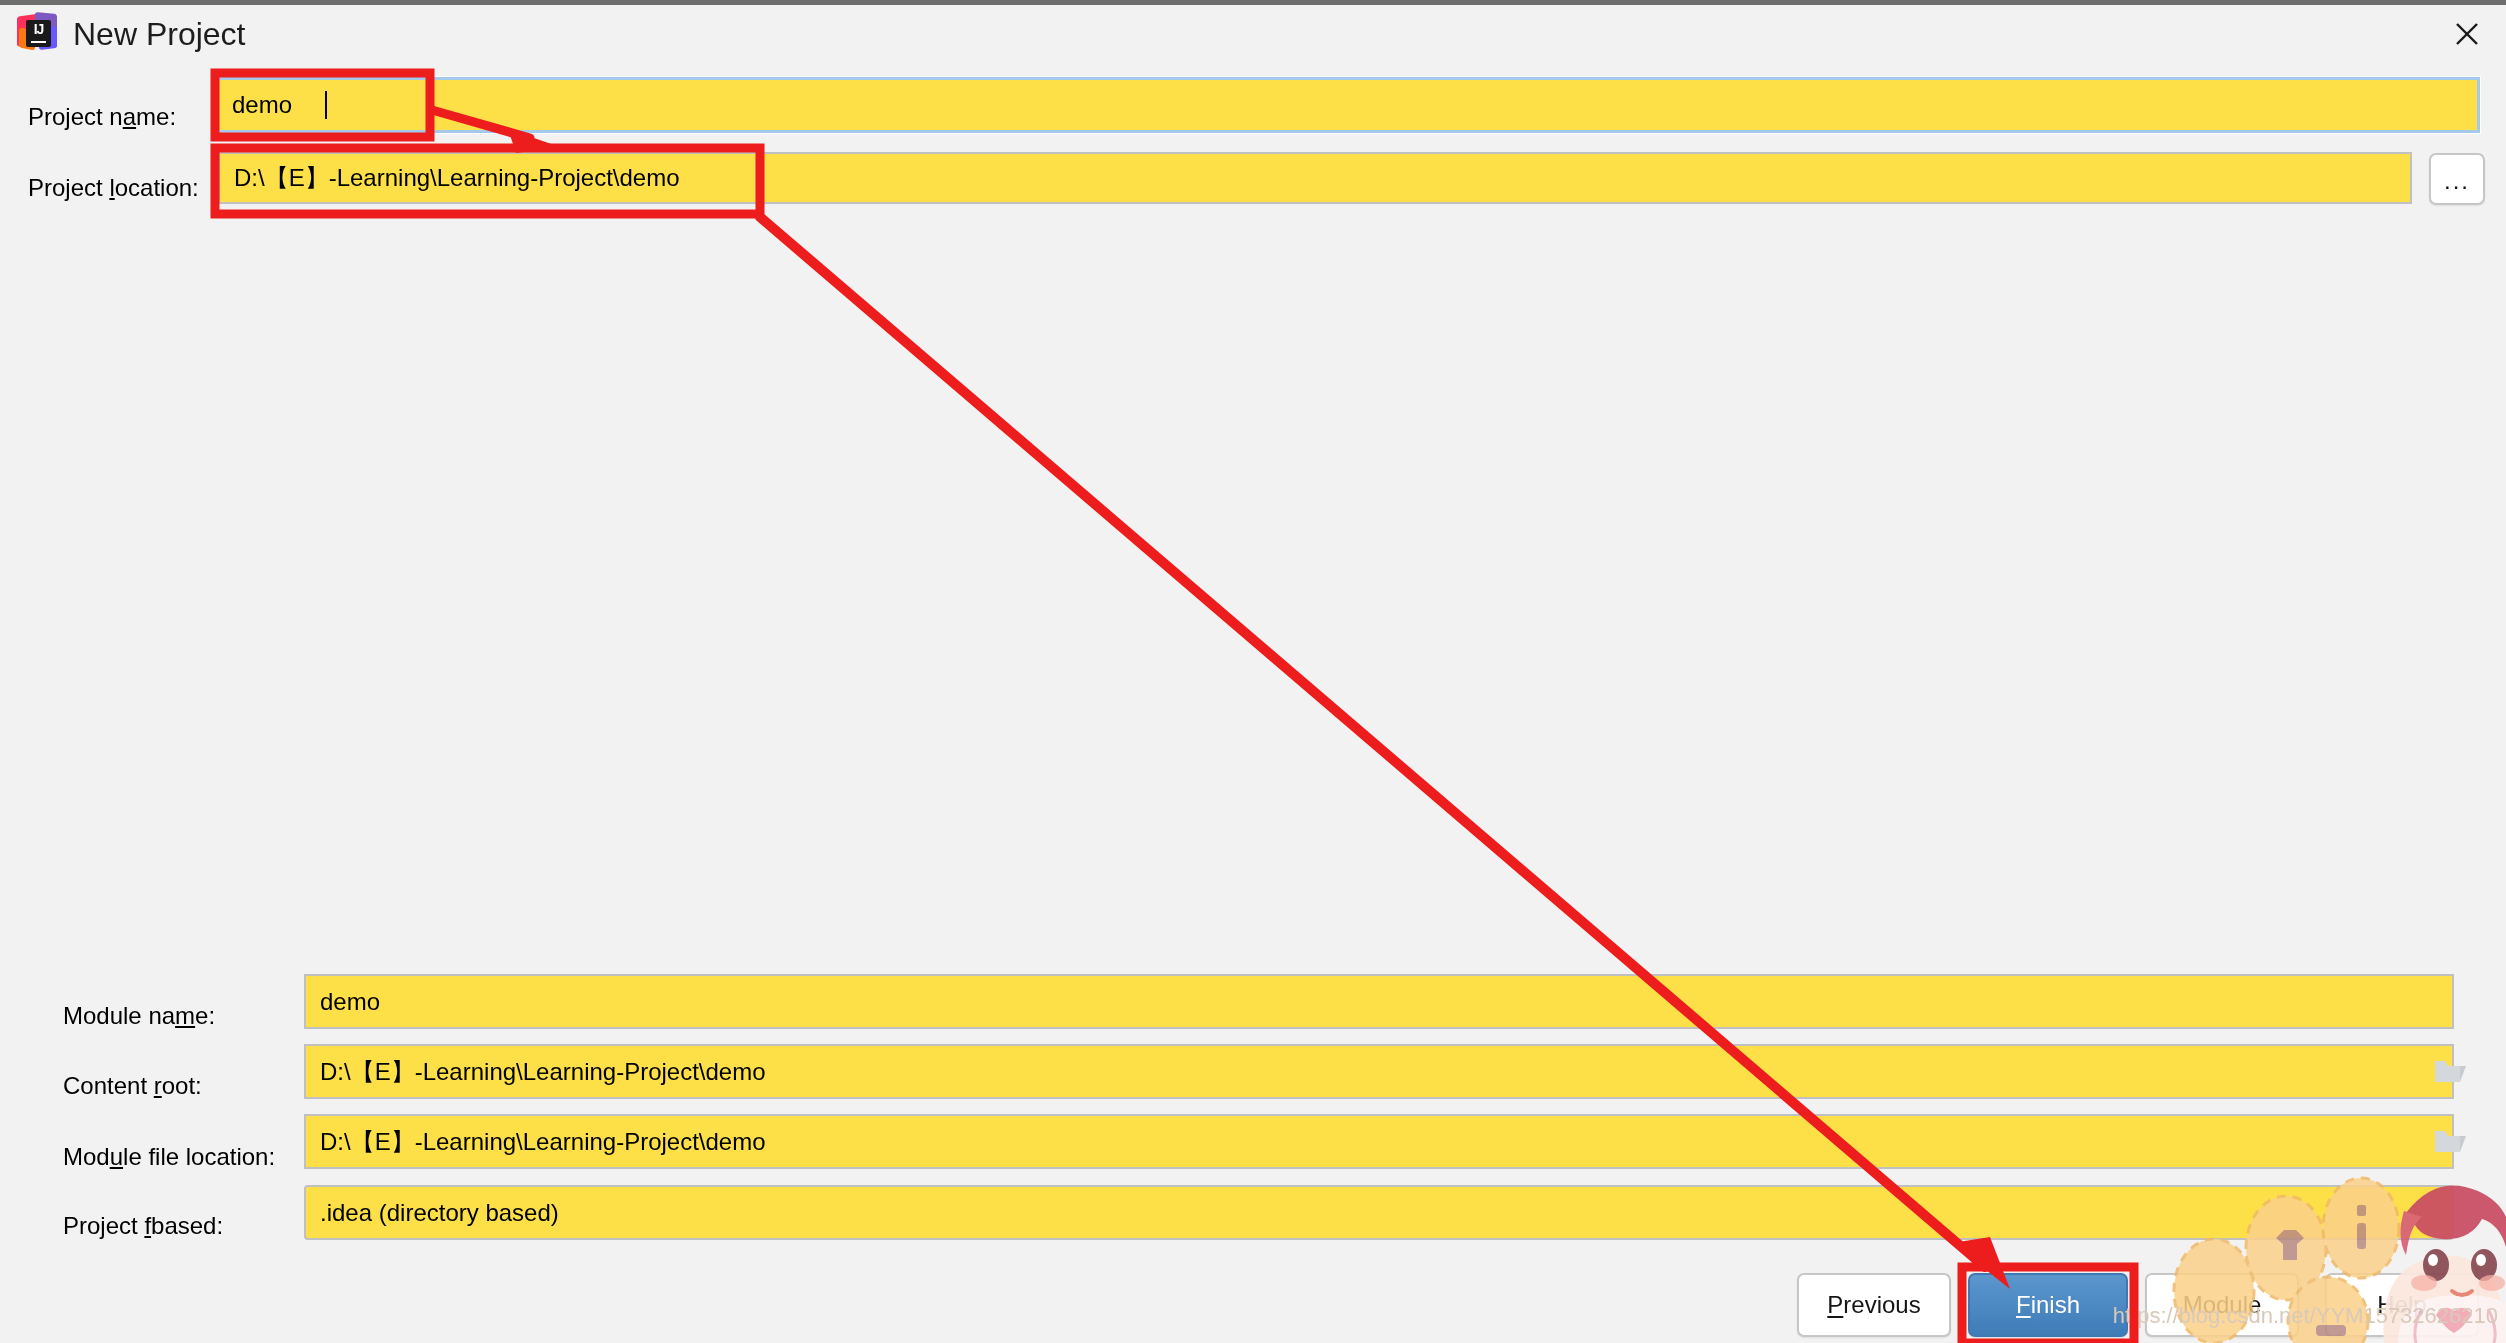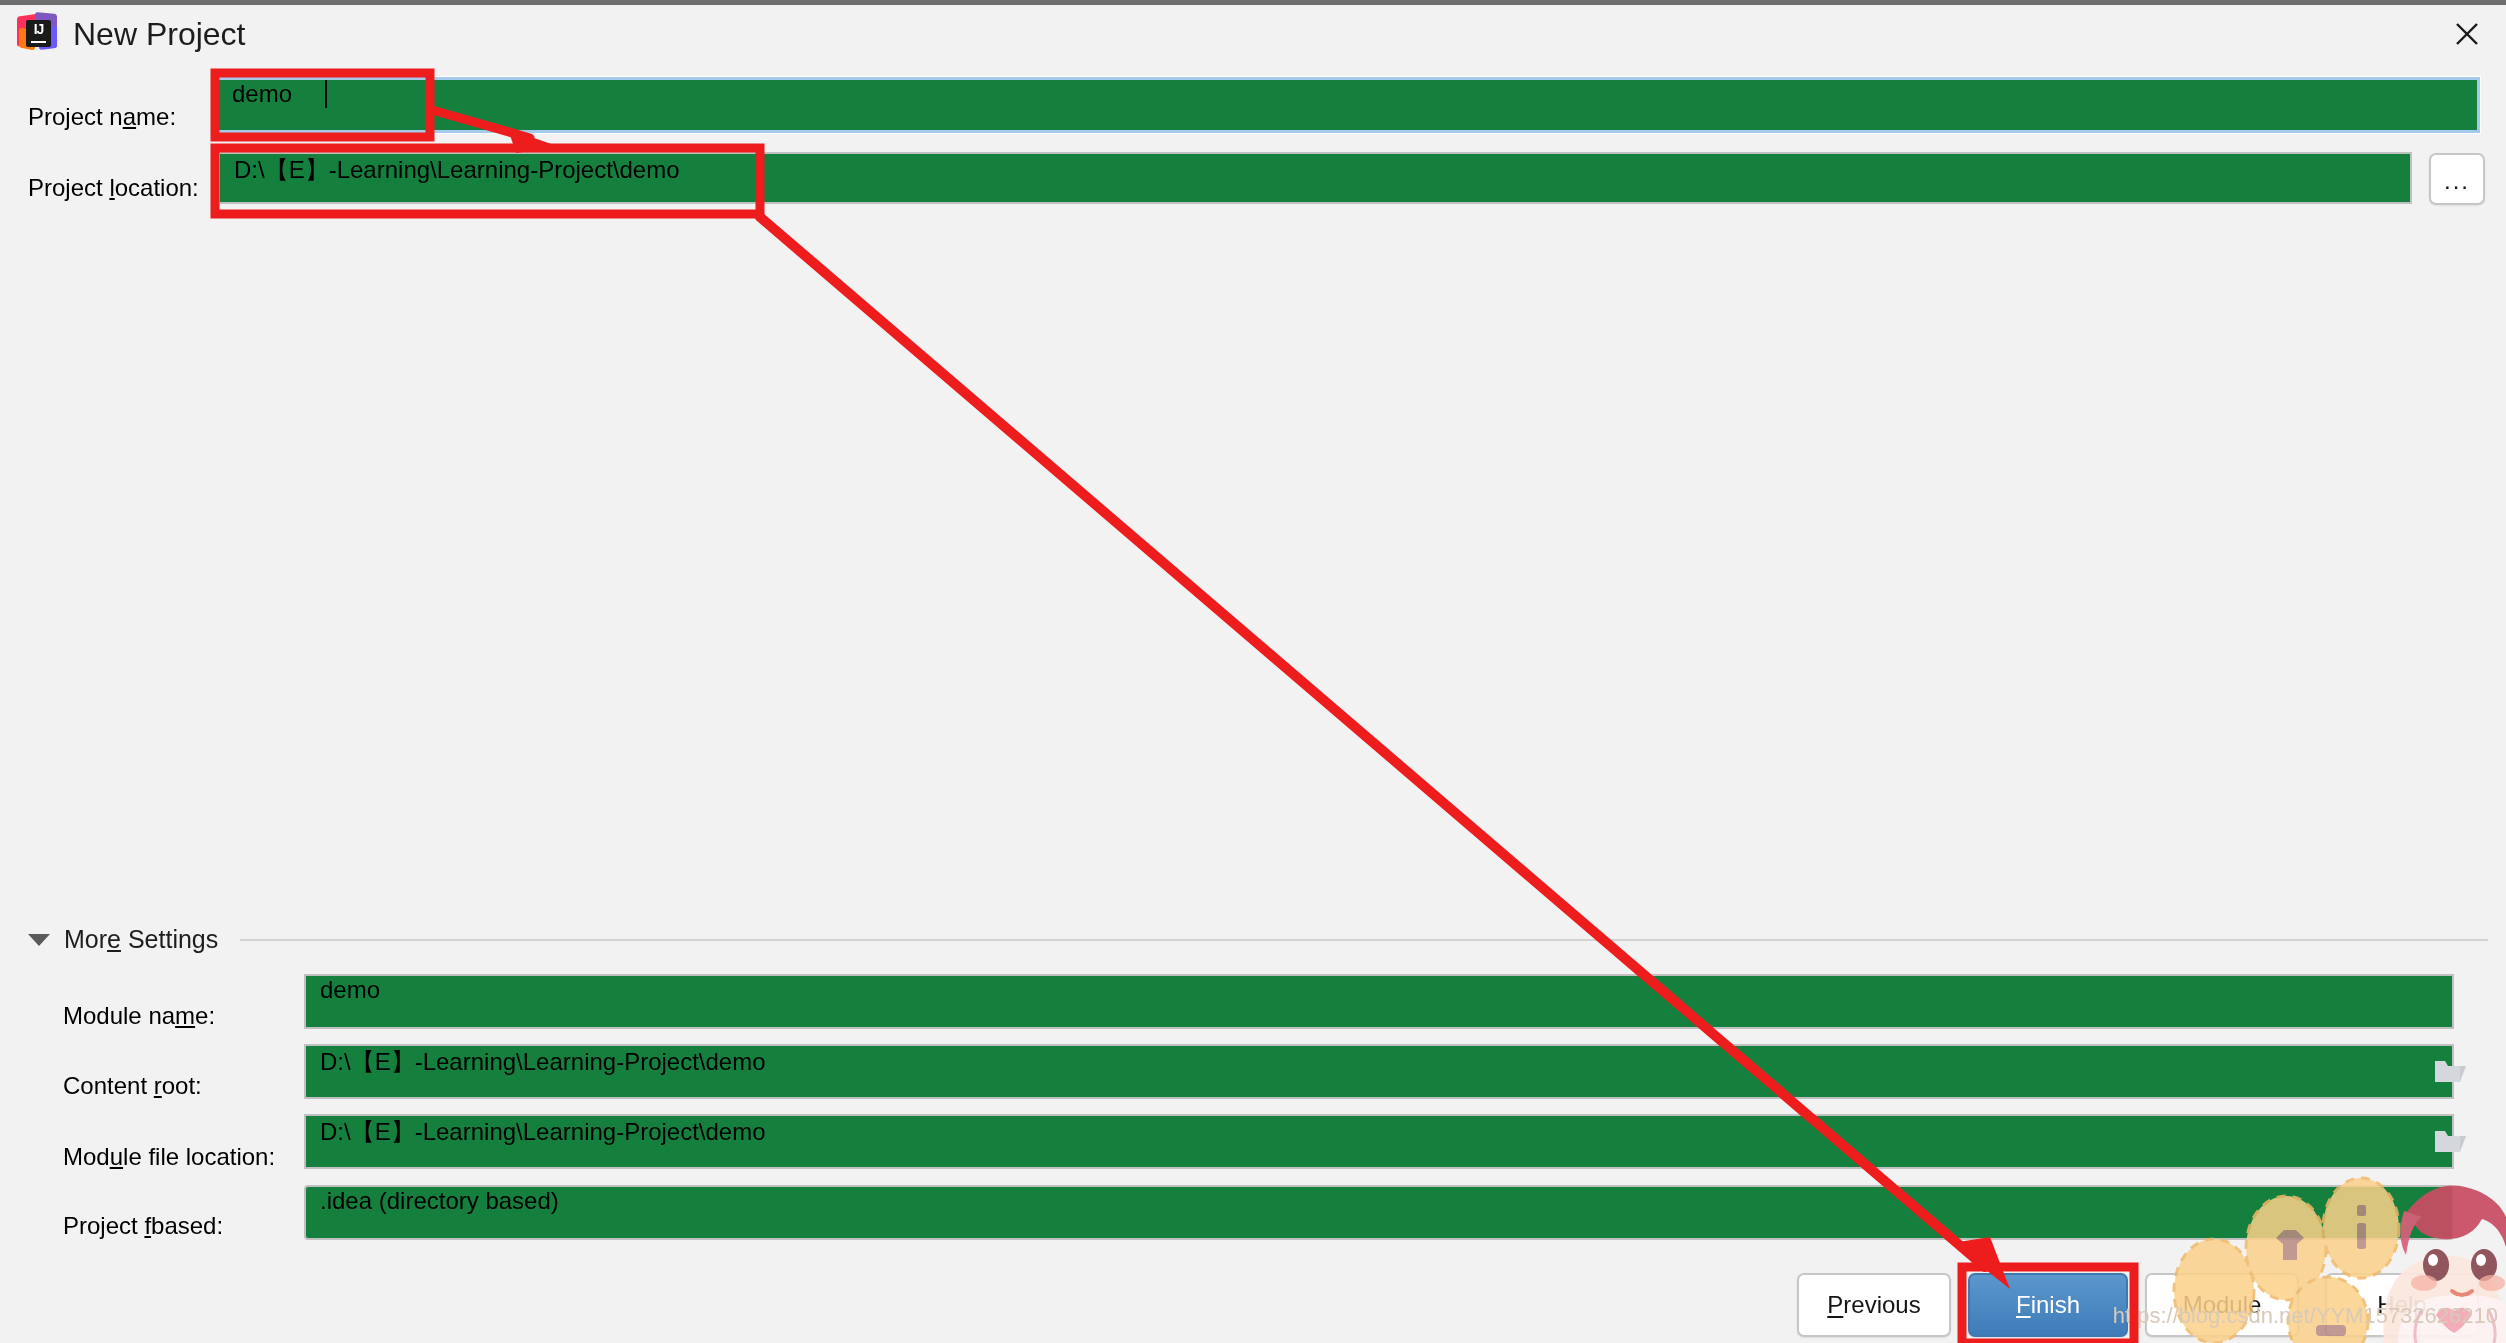--- a/index.html
+++ b/index.html
@@ -64,25 +64,25 @@
   .label {
     position: absolute;
     font-size: 24px; color: #000;
     white-space: nowrap;
     margin-top: 12px;
   }
   .label u { text-decoration: underline; text-underline-offset: 2px; }
 
   .textfield {
     position: absolute;
-    background: #15803d;
+    background: #fde047;
     border: 2px solid #c0c0c0;
     font-size: 24px;
     color: #000;
-    display: flex; align-items: flex-start;
+    display: flex; align-items: center;
     padding-left: 14px;
     white-space: nowrap;
     overflow: hidden;
     gap: 32px;
   }
   .textfield.focused {
     border: 3px solid #a5c9ea;
     outline: 1px solid #ffffff;
   }
   .textfield .caret {
@@ -208,27 +208,20 @@
   </div>
 
   <div class="textfield" style="left:218px; top:147px; width:2194px; height:52px;">
     <span>D:\【E】-Learning\Learning-Project\demo</span>
   </div>
 
   <div class="btn-dots" style="left:2429px; top:148px; width:56px; height:52px;">
     <span>...</span>
   </div>
 
-  <div id="more-settings-row">
-    <div id="ms-triangle"></div>
-    <div id="ms-label">
-      <span>Mor</span><u>e</u><span> Settings</span>
-    </div>
-    <div id="ms-line"></div>
-  </div>
 
   <div class="label" style="left:63px; top:985px;">
     <span>Module na</span><u>m</u><span>e:</span>
   </div>
   <div class="textfield" style="left:304px; top:969px; width:2150px; height:55px;">
     <span>demo</span>
   </div>
 
   <div class="label" style="left:63px; top:1055px;">
     <span>Content </span><u>r</u><span>oot:</span>

